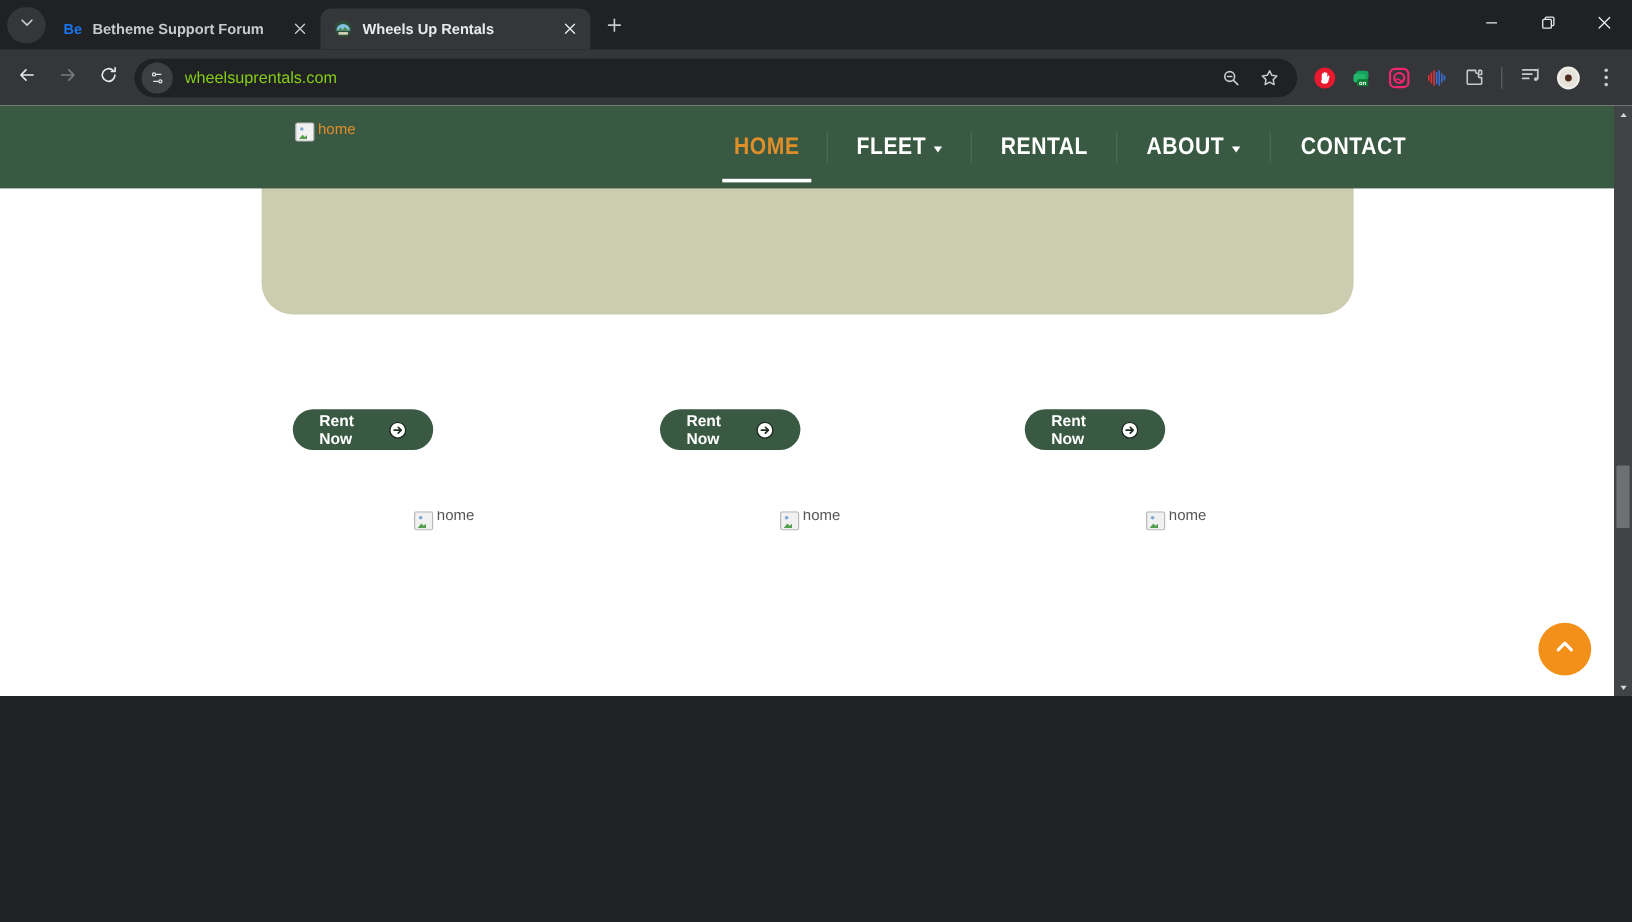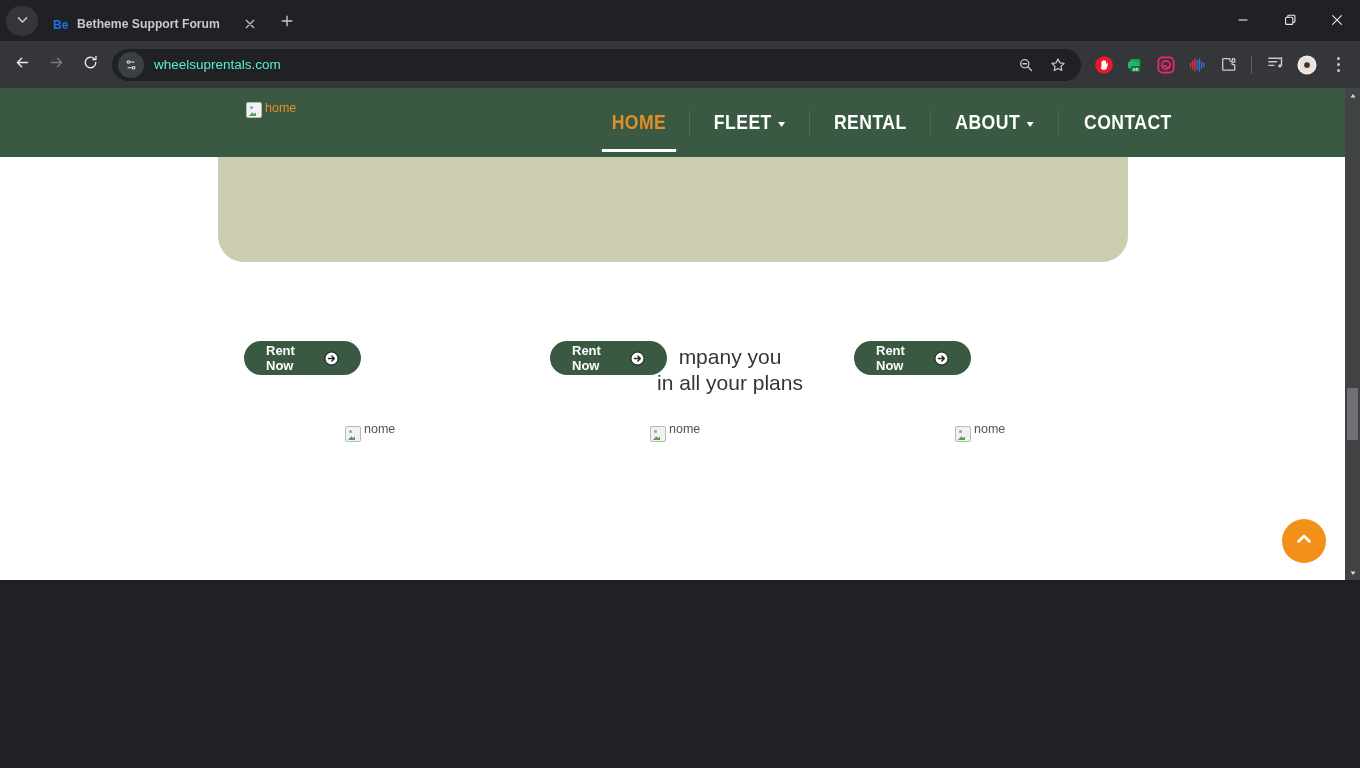--- a/index.html
+++ b/index.html
@@ -53,21 +53,21 @@
   .navbtn { width:32px; height:32px; border-radius:50%; display:flex; align-items:center; justify-content:center; flex:0 0 auto; }
   .navbtn svg { width:17px; height:17px; }
   .omnibox {
     flex:1 1 auto; height:32px; background:#202124; border-radius:16px;
     display:flex; align-items:center; padding:0 8px 0 6px; margin:0 6px 0 4px;
     min-width:0;
   }
   .site-chip { width:26px; height:26px; border-radius:50%; background:#3c4043;
     display:flex; align-items:center; justify-content:center; flex:0 0 auto; }
   .site-chip svg { width:14px; height:14px; }
-  .omni-url { color:#5eead4; font-size:13.5px; margin-left:10px; white-space:nowrap; overflow:hidden; }
+  .omni-url { color:#84cc16; font-size:13.5px; margin-left:10px; white-space:nowrap; overflow:hidden; }
   .omni-right { margin-left:auto; display:flex; align-items:center; gap:2px; }
   .omni-ico { width:30px; height:30px; border-radius:50%; display:flex; align-items:center; justify-content:center; }
   .omni-ico svg { width:16px; height:16px; }
   .ext-area { display:flex; align-items:center; gap:1px; flex:0 0 auto; }
   .ext { width:30px; height:30px; display:flex; align-items:center; justify-content:center; position:relative; }
   .tb-div { width:1px; height:18px; background:#5f6061; margin:0 6px; flex:0 0 auto; }
   .menu-dots { width:28px; height:30px; display:flex; flex-direction:column; align-items:center; justify-content:center; gap:3px; }
   .menu-dots i { width:3px; height:3px; border-radius:50%; background:#c7c9cc; display:block; }
 
   
@@ -187,20 +187,36 @@
           </svg>
       </span>
       <span class="tab-title">Betheme Support Forum</span>
       <span class="tab-close">
         <svg viewBox="0 0 12 12" stroke="#c7c9cc" stroke-width="1.4" stroke-linecap="round">
           <path d="M1.5 1.5l9 9M10.5 1.5l-9 9"></path>
           </svg>
       </span>
     </div>
 
+    <div class="tab active">
+      <span class="tab-fav">
+        <svg viewBox="0 0 16 16">
+          <circle cx="8" cy="8" r="7.2" fill="#2f4a36"></circle>
+          <path d="M2.4 9.5a5.6 5.6 0 0 1 11.2 0z" fill="#7ec2de"></path>
+          <path d="M3.5 9.5l2.2-2.6 1.8 2.1 1.9-2.6 3.1 3.1z" fill="#4e8a55"></path>
+          <rect x="4" y="10.6" width="8" height="2.4" rx="0.6" fill="#cfcfb4"></rect>
+        </svg>
+      </span>
+      <span class="tab-title">Wheels Up Rentals</span>
+      <span class="tab-close">
+        <svg viewBox="0 0 12 12" stroke="#e8eaed" stroke-width="1.4" stroke-linecap="round">
+          <path d="M1.5 1.5l9 9M10.5 1.5l-9 9"></path>
+          </svg>
+      </span>
+    </div>
 
     <div class="newtab">
       <span>
         <svg viewBox="0 0 16 16" stroke="#c7c9cc" stroke-width="1.6" stroke-linecap="round">
           <path d="M8 2.5v11M2.5 8h11"></path>
           </svg>
       </span>
     </div>
 
     <div class="wincontrols">
@@ -384,22 +400,20 @@
           <span class="caret"></span>
         </div>
         <span class="nav-div"></span>
 
         <div class="navitem">
           <span>CONTACT</span>
         </div>
       </nav>
     </div>
 
-    <div class="headline">mpany you
-in all your plans</div>
 
     <div class="rent-btn btn1">
       <span>Rent Now</span>
       <span class="arrow-circ">
         <svg viewBox="0 0 16 16" fill="none" stroke="#1d2b20" stroke-width="1.5" stroke-linecap="round" stroke-linejoin="round">
           <circle cx="8" cy="8" r="7" fill="#ffffff" stroke="#1d2b20" stroke-width="1.2"></circle>
           <path d="M4.8 8h6M8.4 5.4L11 8l-2.6 2.6"></path>
           </svg>
       </span>
     </div>

